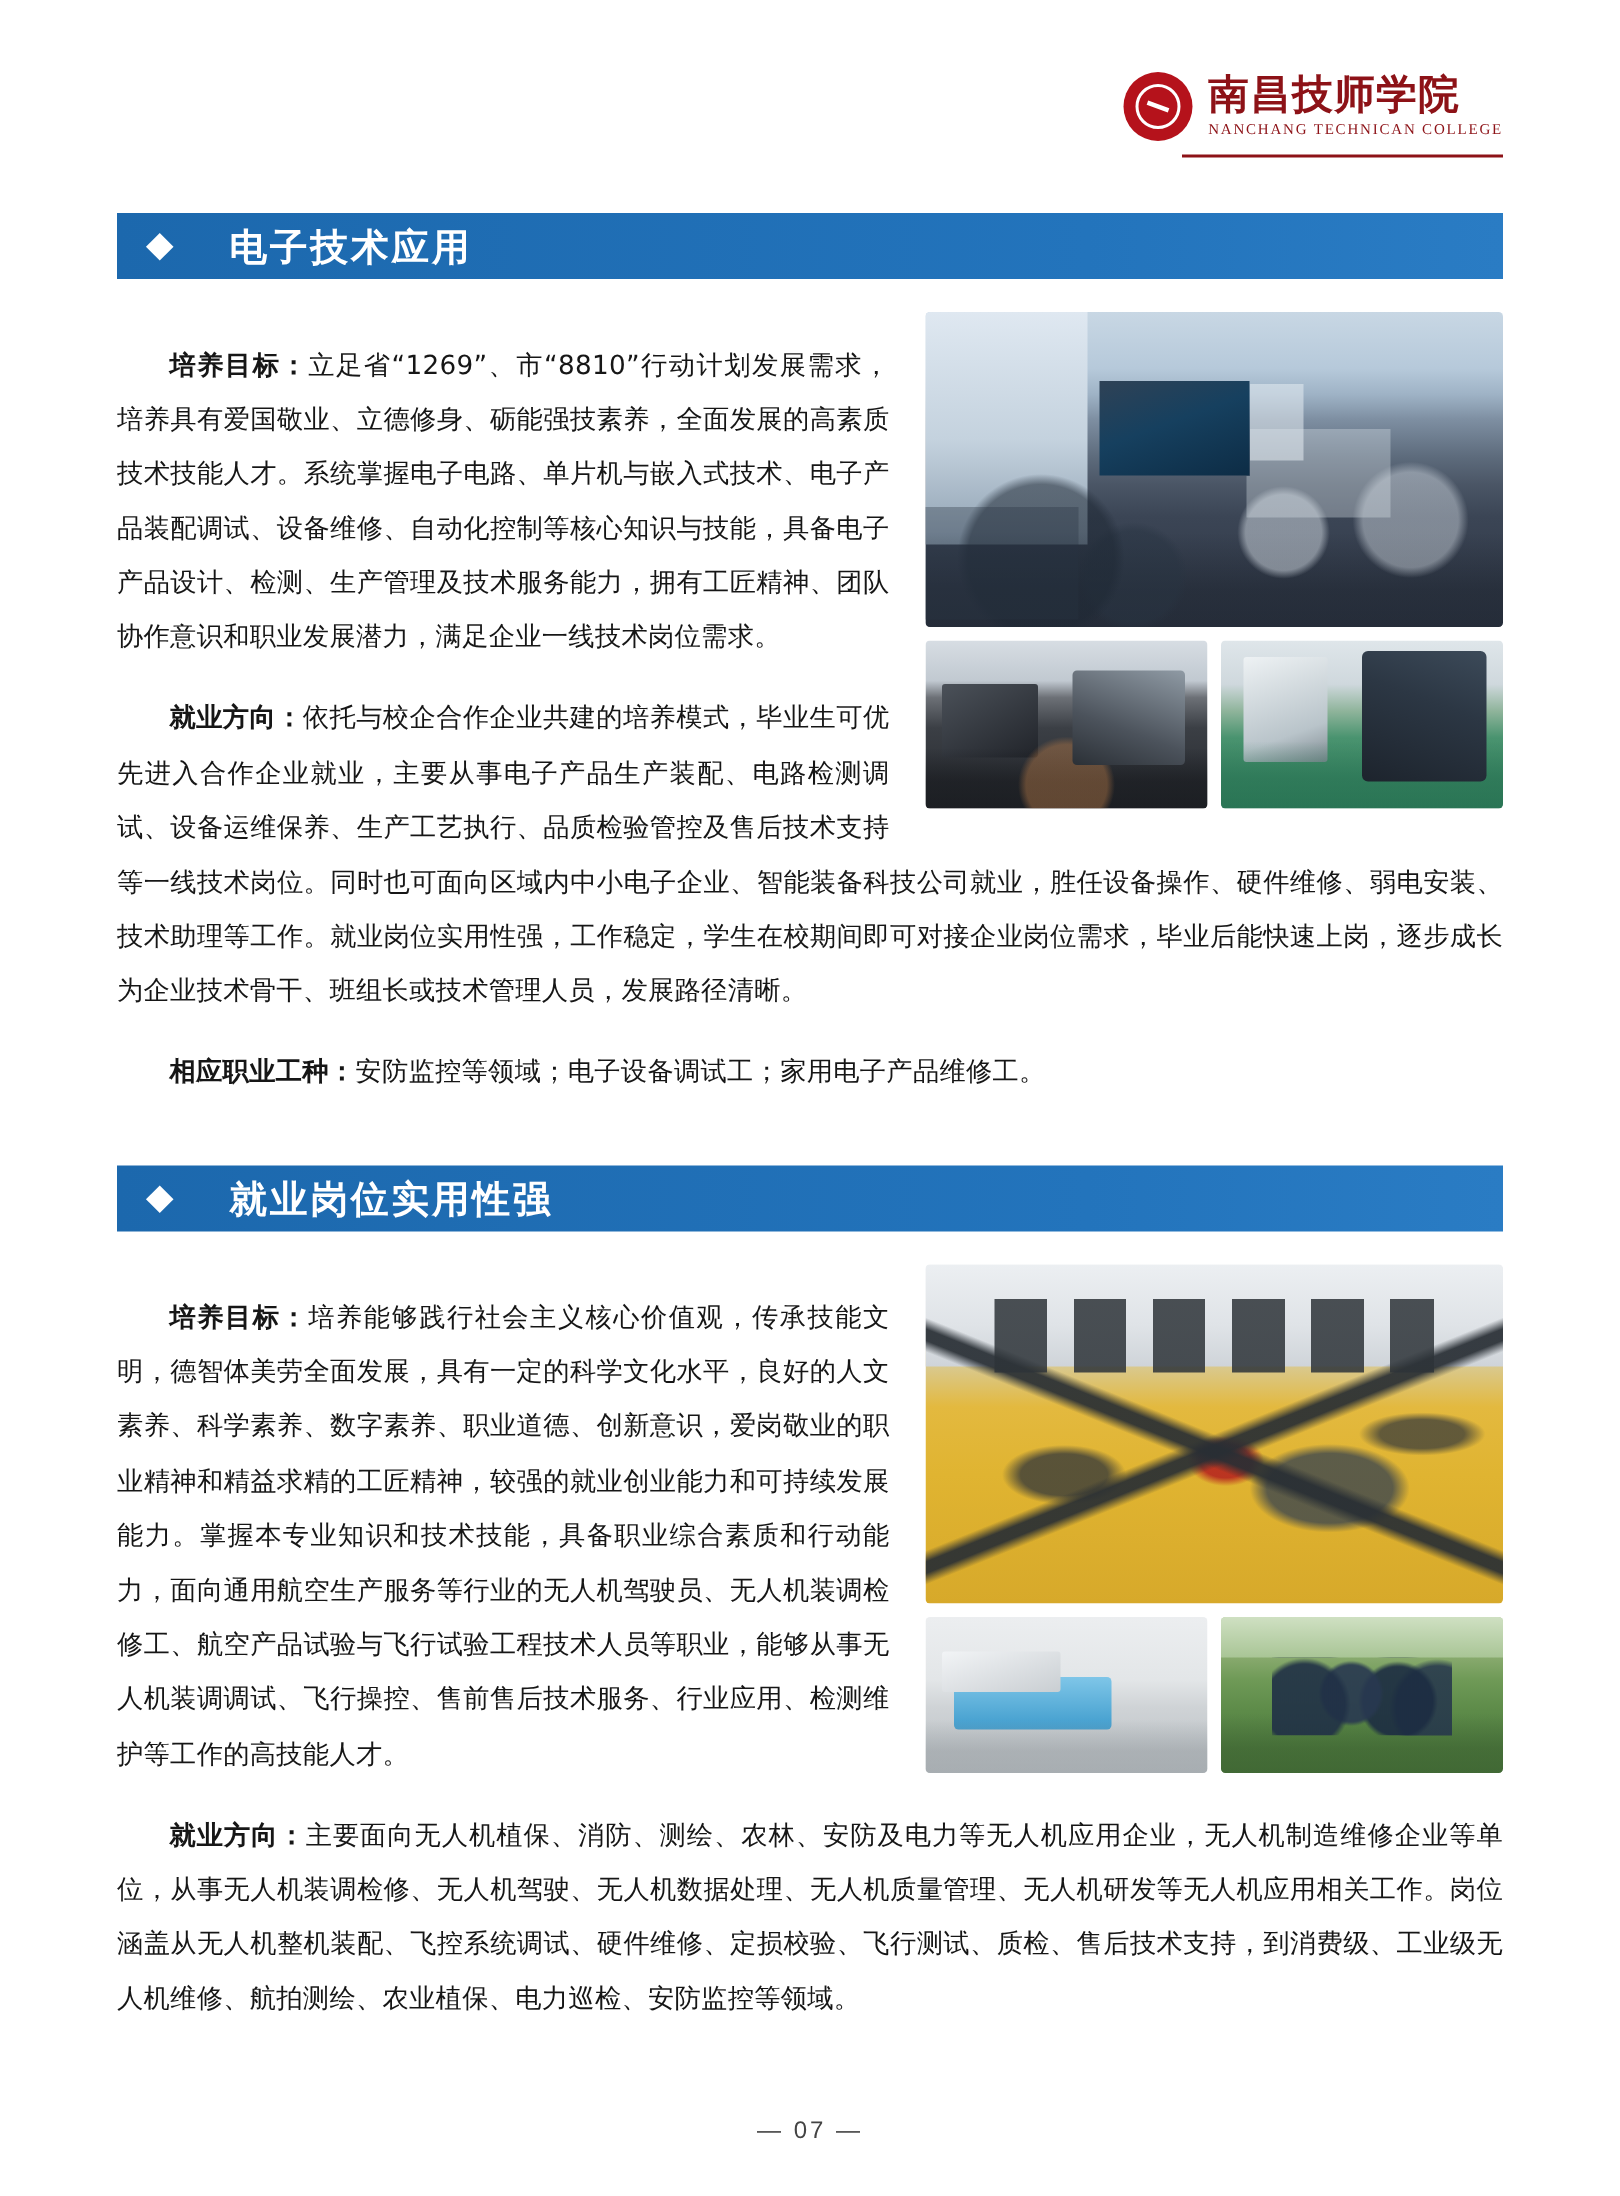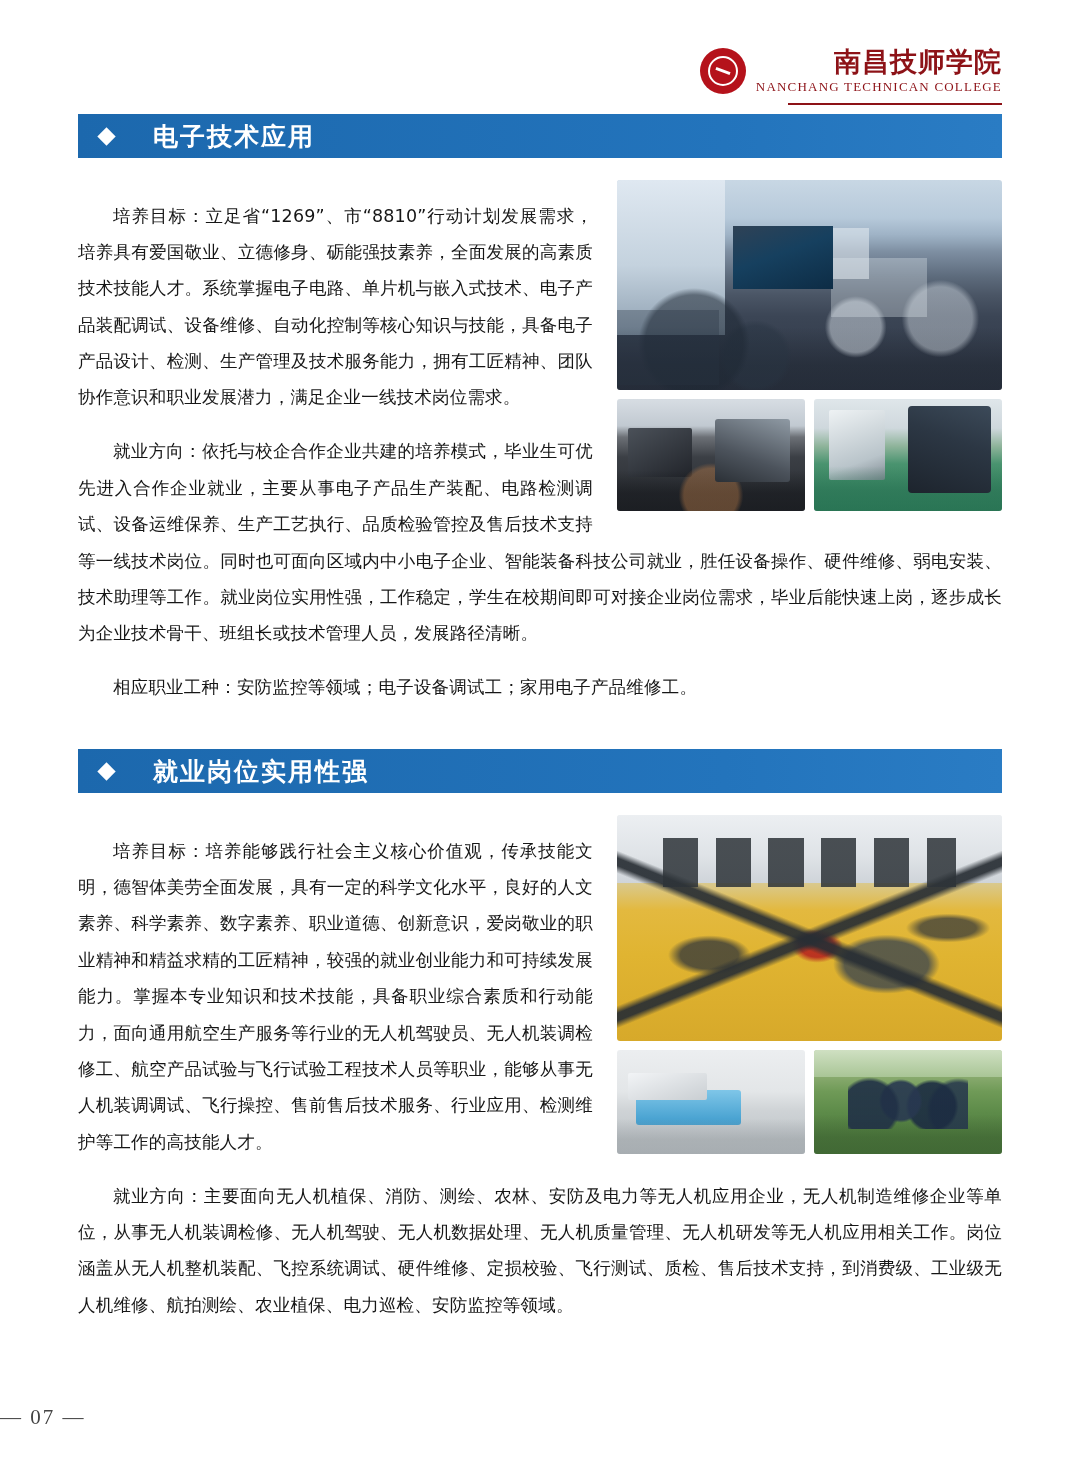--- a/index.html
+++ b/index.html
@@ -18,23 +18,22 @@
   .page {
     width: 1080px;
     height: 1464px;
     position: relative;
     box-sizing: border-box;
     padding: 0 78px;
   }
 
   
   .header {
-    height: 114px;
-    position: relative;
-    text-align: right;
+    height: 142px;
+    position: relative;
   }
   .logo {
     position: absolute;
     right: 0;
     top: 48px;
     display: flex;
     align-items: center;
     gap: 10px;
   }
   .logo-mark {
@@ -73,21 +72,21 @@
   }
   .logo-cn {
     font-family: "DejaVu Serif", "Liberation Serif", serif;
     font-size: 27px;
     font-weight: 700;
     color: #8d1217;
     letter-spacing: 1px;
   }
   .logo-en {
     font-family: "Liberation Serif", serif;
-    font-size: 13px;
+    font-size: 10px;
     color: #8d1217;
     letter-spacing: 1.2px;
     margin-top: 4px;
   }
   .logo-rule {
     position: absolute;
     right: 0;
     top: 103px;
     width: 214px;
     height: 2px;
@@ -122,21 +121,21 @@
 
   
   .para {
     font-size: 17.5px;
     line-height: 2.08;
     text-align: justify;
     color: #161616;
     letter-spacing: 0.2px;
   }
   .para .lead {
-    font-weight: 400;
+    font-weight: 700;
   }
   .indent {
     text-indent: 2em;
   }
 
   
   .flow { overflow: hidden; }
   .media-right {
     float: right;
     width: 385px;
@@ -314,24 +313,25 @@
     position: absolute; inset: 0;
     background: linear-gradient(0deg, rgba(55,90,45,0.45) 0 16%, transparent 38%);
   }
 
   
   .footer {
     position: absolute;
     left: 0;
     right: 0;
     bottom: 34px;
-    font-size: 21px;
+    text-align: center;
+    font-size: 16px;
     color: #444;
     letter-spacing: 2px;
-    font-family: Liberation Serif, serif;
+    font-family: Liberation Sans, sans-serif;
   }
 
   .block { margin-bottom: 10px; }
   .p-gap { margin-top: 2px; }
 </style>
 </head>
 <body>
 
 <div class="page">
 

